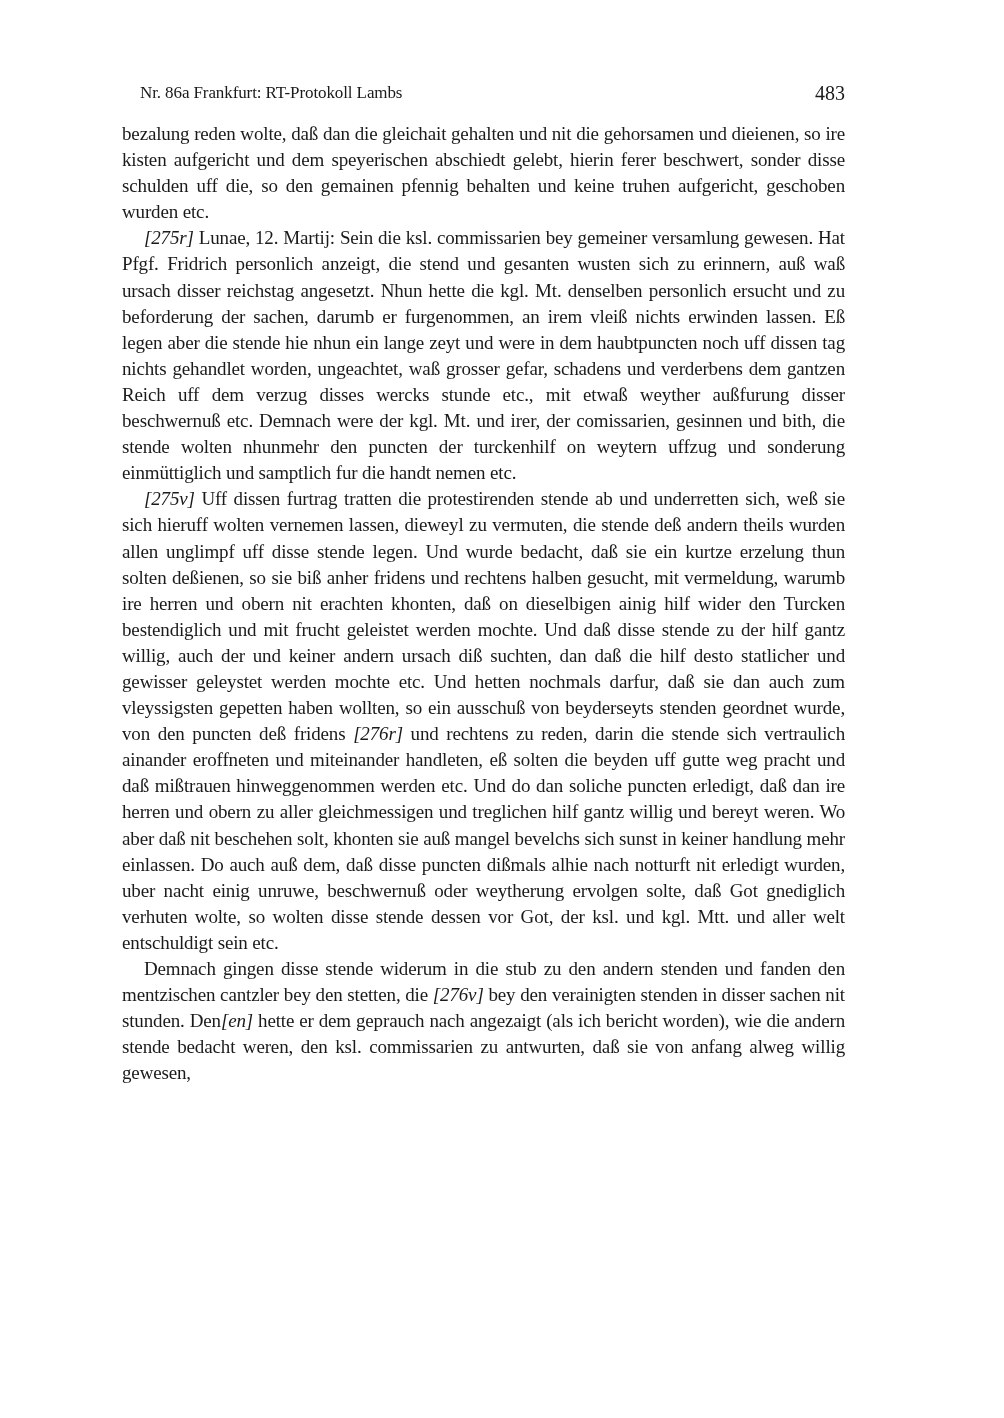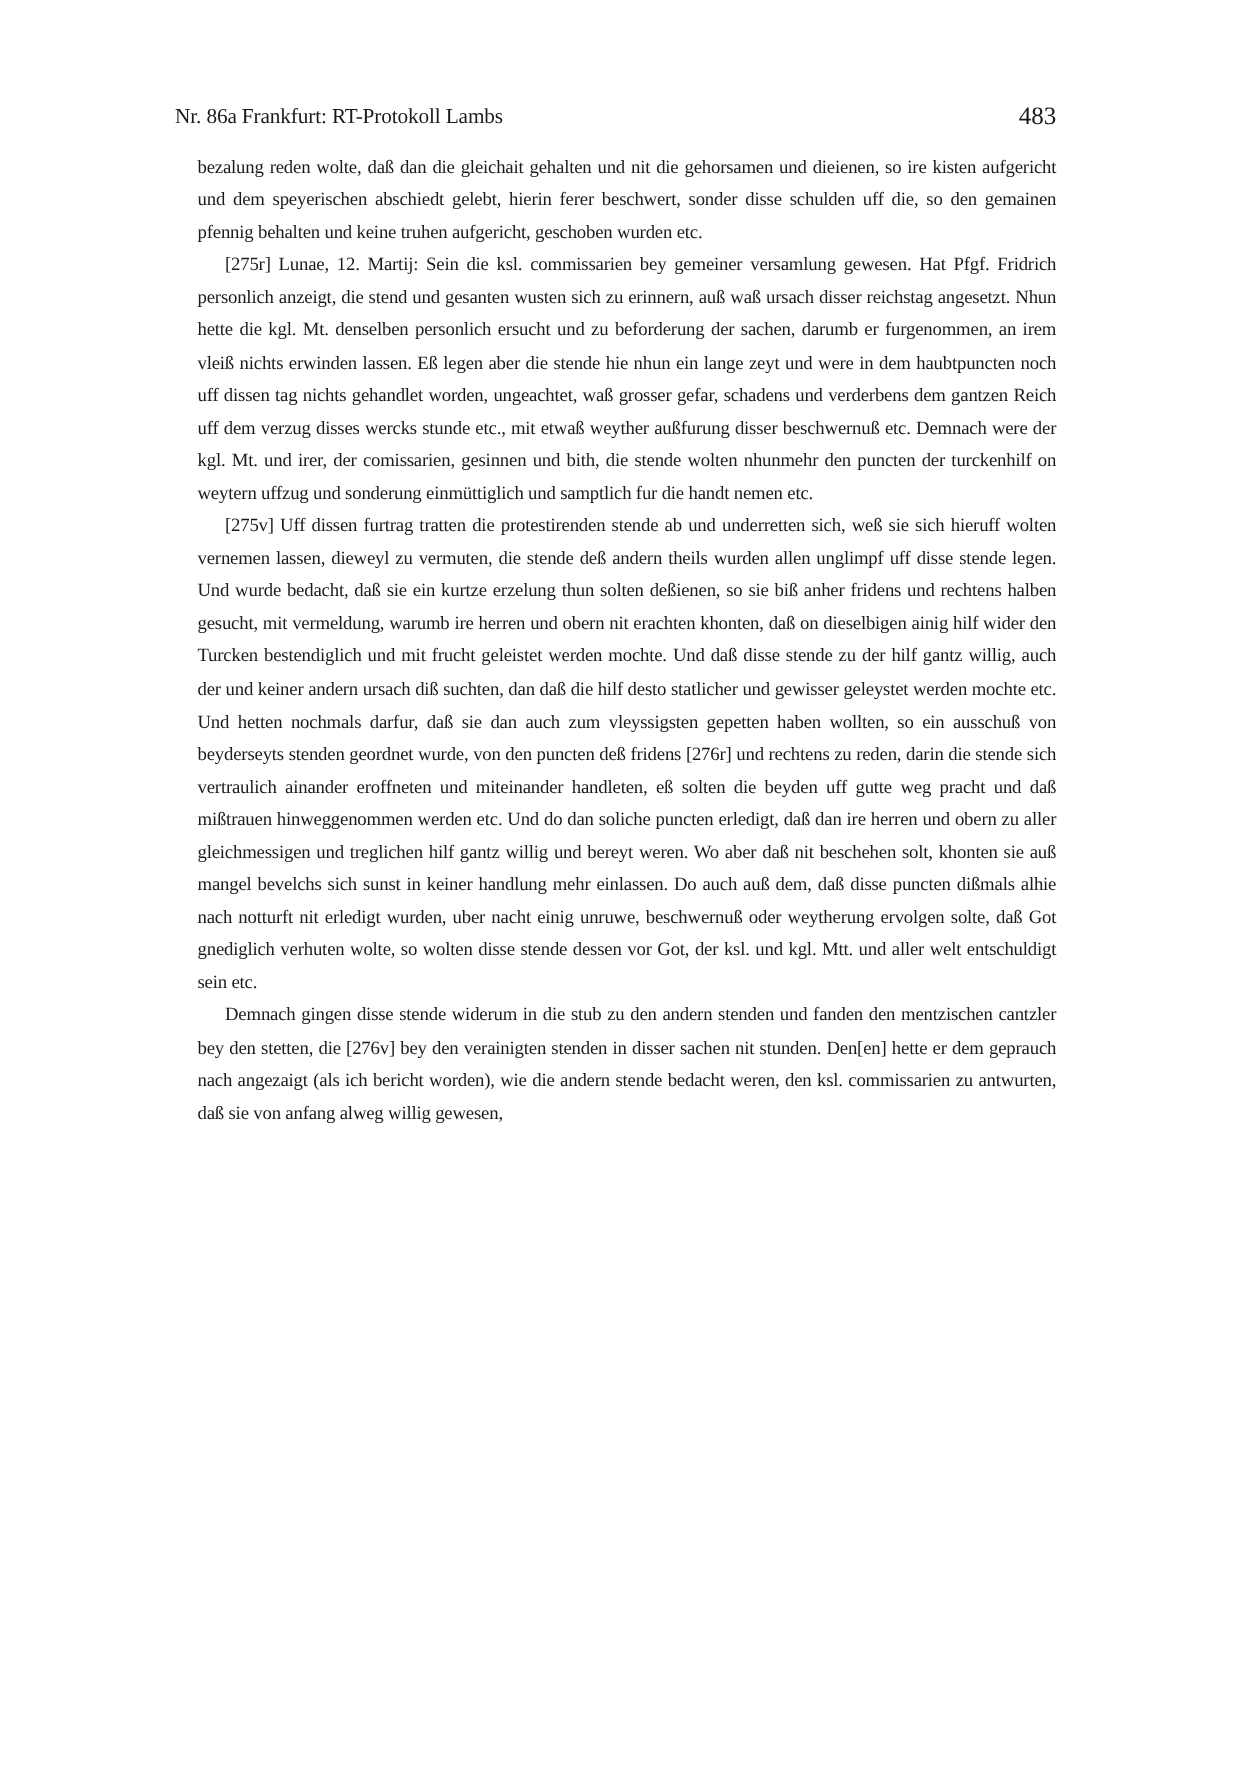--- a/index.html
+++ b/index.html
@@ -37,35 +37,35 @@
     }
     .page-number {
       position: absolute;
       right: 0;
       top: 0;
       font-size: 20px;
       text-align: right;
     }
     .body-text {
       margin-top: 13px;
-      font-size: 15px;
+      font-size: 19px;
       line-height: 26.1px;
       text-align: justify;
       hyphens: manual;
       letter-spacing: -0.15px;
-      margin-left: 36px;
     }
     .para {
       margin: 0;
       text-indent: 0;
     }
     .para.indent {
       text-indent: 22px;
     }
     .folio {
+      font-style: italic;
     }
   </style>
 </head>
 <body>
 
 <div class="page">
   <div class="running-head">
     <span class="running-title">Nr. 86a Frankfurt: RT-Protokoll Lambs</span>
     <span class="page-number">483</span>
   </div>

